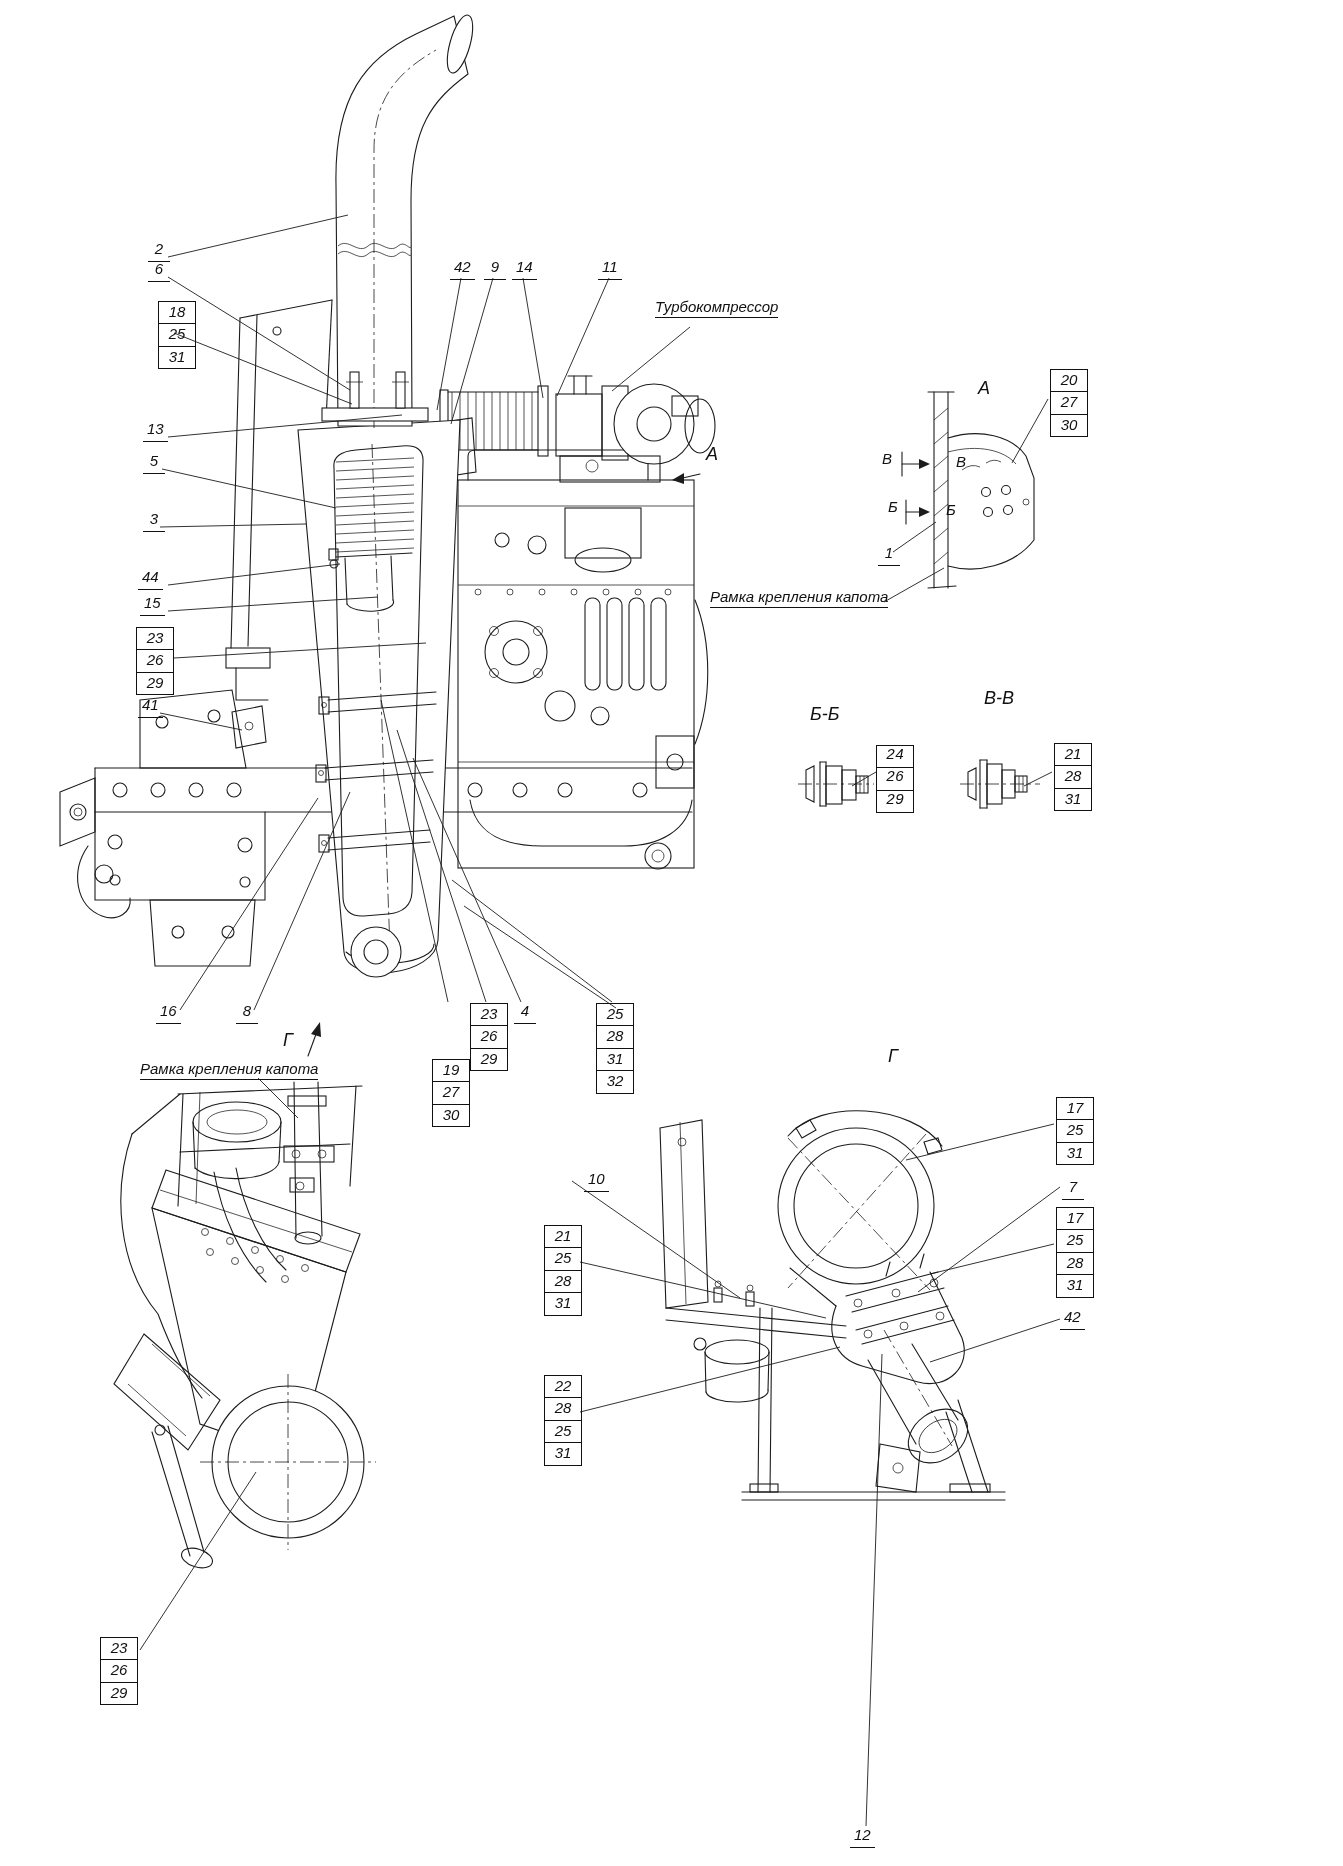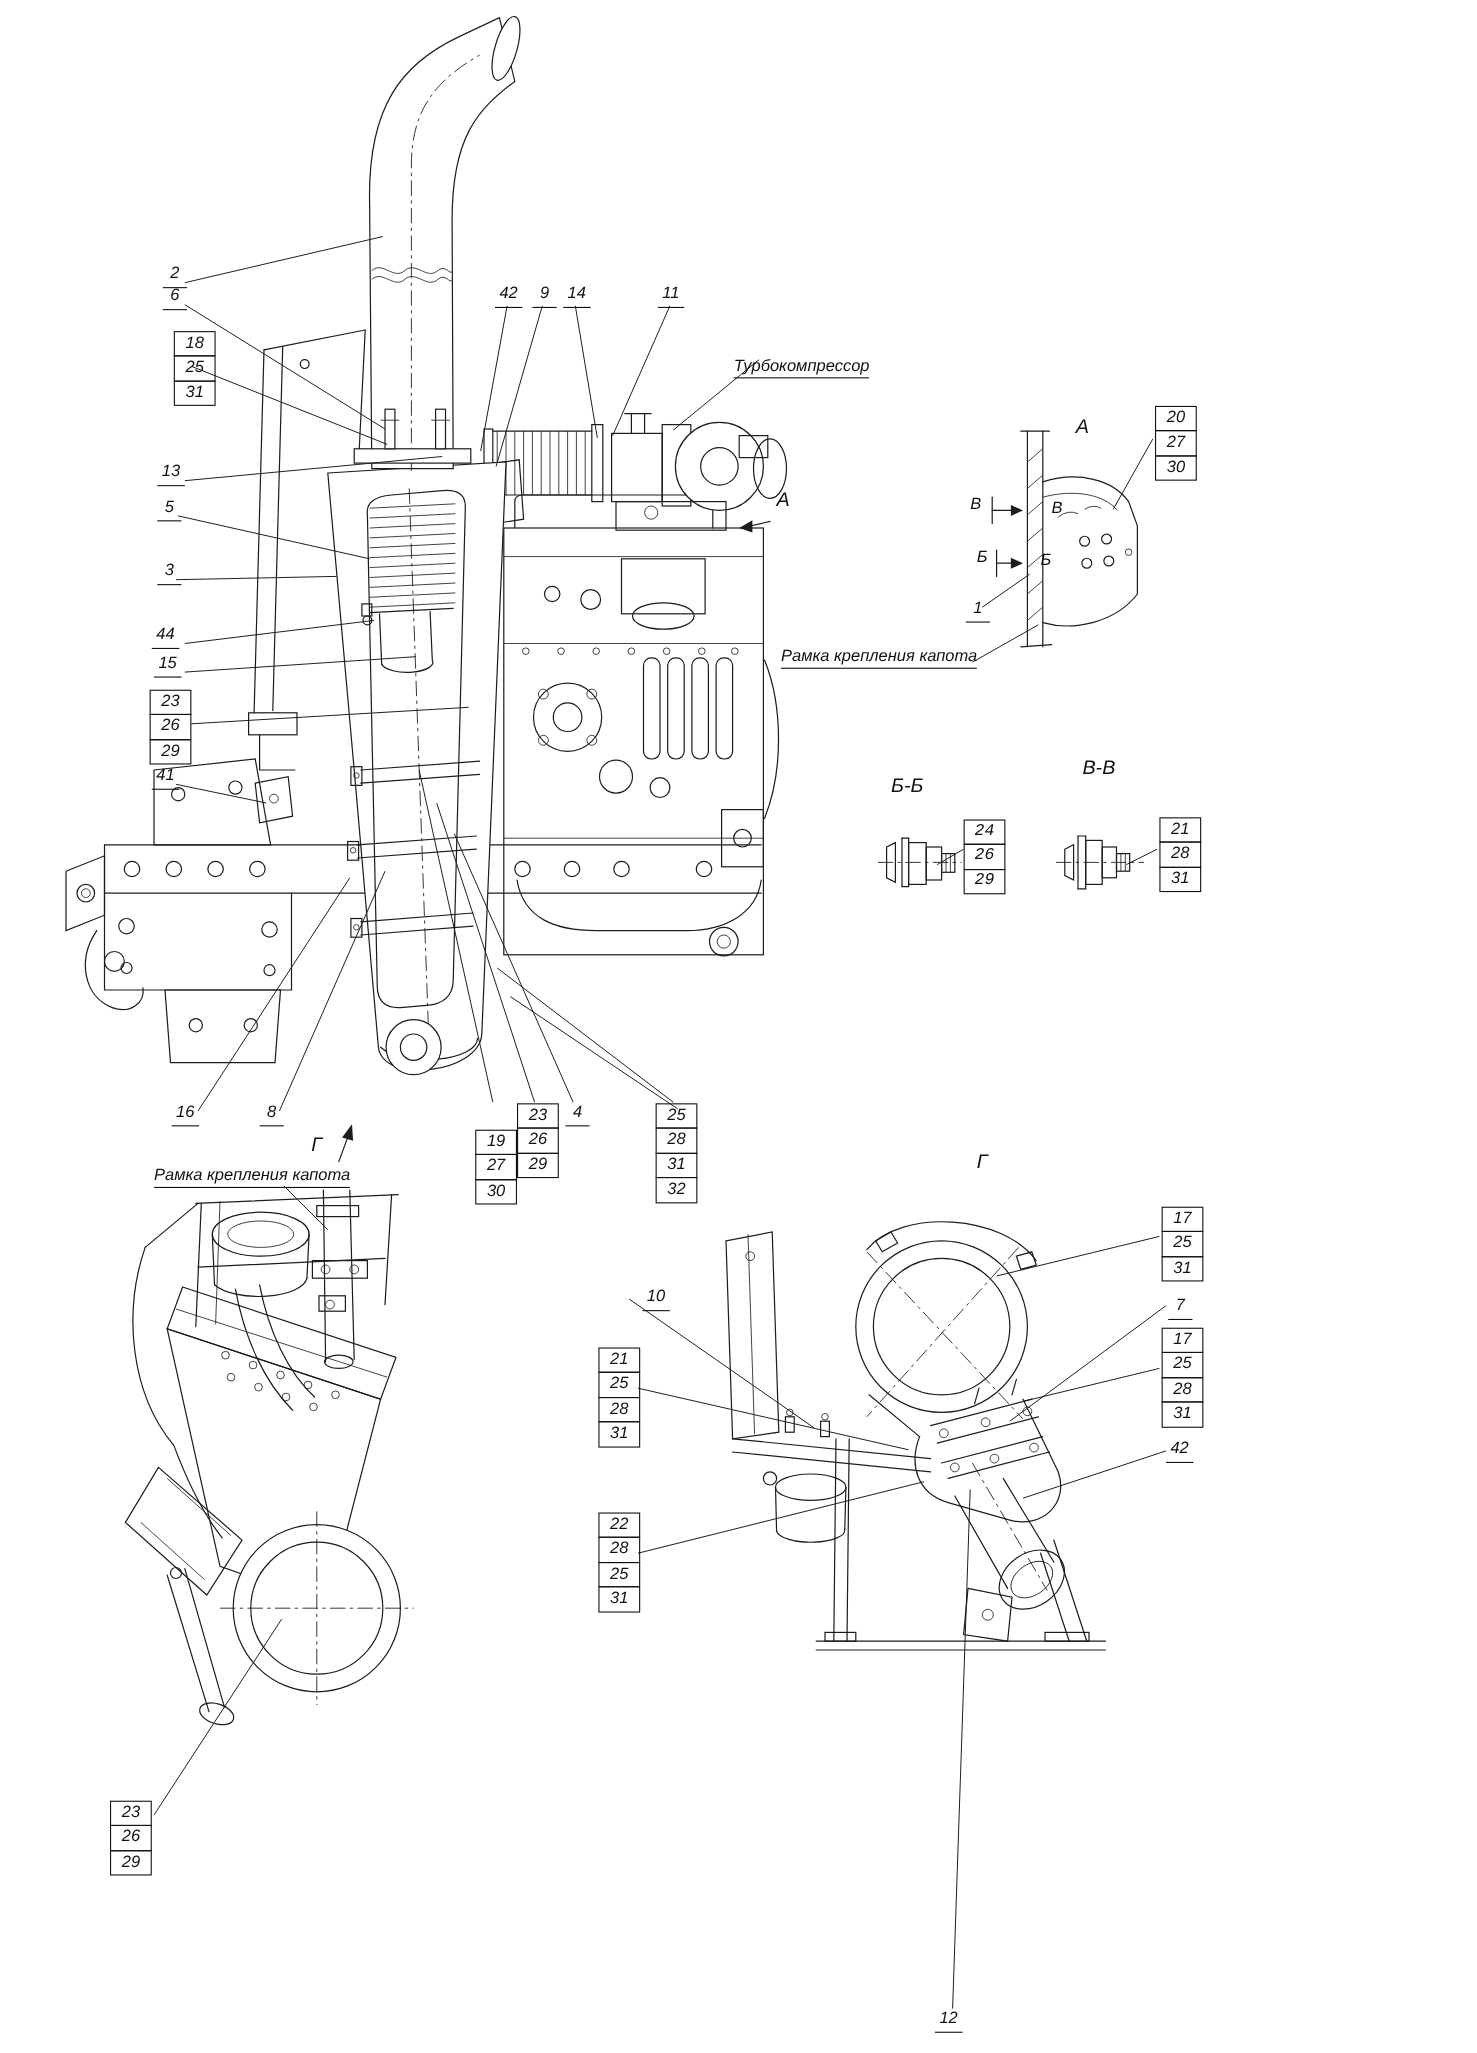--- a/index.html
+++ b/index.html
@@ -399,21 +399,21 @@
     <line x1="580" y1="1412" x2="840" y2="1347" class="leader"></line>
     <line x1="1054" y1="1124" x2="906" y2="1160" class="leader"></line>
     <line x1="1060" y1="1187" x2="918" y2="1292" class="leader"></line>
     <line x1="1054" y1="1244" x2="930" y2="1274" class="leader"></line>
     <line x1="1060" y1="1319" x2="930" y2="1362" class="leader"></line>
     <line x1="866" y1="1826" x2="882" y2="1354" class="leader"></line>
   </g>
 </svg>
 
 
-<div class="lbl u" style="left:655px; top:324px;margin-left:12px;">Турбокомпрессор</div>
+<div class="lbl u" style="left:655px; top:298px;">Турбокомпрессор</div>
 <div class="lbl u" style="left:710px; top:588px;">Рамка крепления капота</div>
 <div class="lbl u" style="left:140px; top:1060px;">Рамка крепления капота</div>
 
 <div class="vt" style="left:706px; top:444px;">А</div>
 <div class="vt" style="left:978px; top:378px;">А</div>
 <div class="mk" style="left:882px; top:450px;">В</div>
 <div class="mk" style="left:956px; top:453px;">В</div>
 <div class="mk" style="left:888px; top:498px;">Б</div>
 <div class="mk" style="left:946px; top:501px;">Б</div>
 <div class="vt" style="left:810px; top:688px;margin-top:16px;">Б-Б</div>
@@ -438,21 +438,21 @@
       <span class="co-num">26</span>
       <span class="co-num">29</span>
     </div>
 <div class="co single" style="left:138px; top:696px;"><span class="co-num">41</span></div>
 <div class="co single" style="left:156px; top:1002px;"><span class="co-num">16</span></div>
 <div class="co single" style="left:236px; top:1002px;"><span class="co-num">8</span></div>
 <div class="co single" style="left:450px; top:258px;"><span class="co-num">42</span></div>
 <div class="co single" style="left:484px; top:258px;"><span class="co-num">9</span></div>
 <div class="co single" style="left:512px; top:258px;"><span class="co-num">14</span></div>
 <div class="co single" style="left:598px; top:258px;"><span class="co-num">11</span></div>
-<div class="co stack" style="left:432px; top:1028px;">
+<div class="co stack" style="left:432px; top:1060px;">
       <span class="co-num">19</span>
       <span class="co-num">27</span>
       <span class="co-num">30</span>
     </div>
 <div class="co stack" style="left:470px; top:1004px;">
       <span class="co-num">23</span>
       <span class="co-num">26</span>
       <span class="co-num">29</span>
     </div>
 <div class="co single" style="left:514px; top:1002px;"><span class="co-num">4</span></div>

